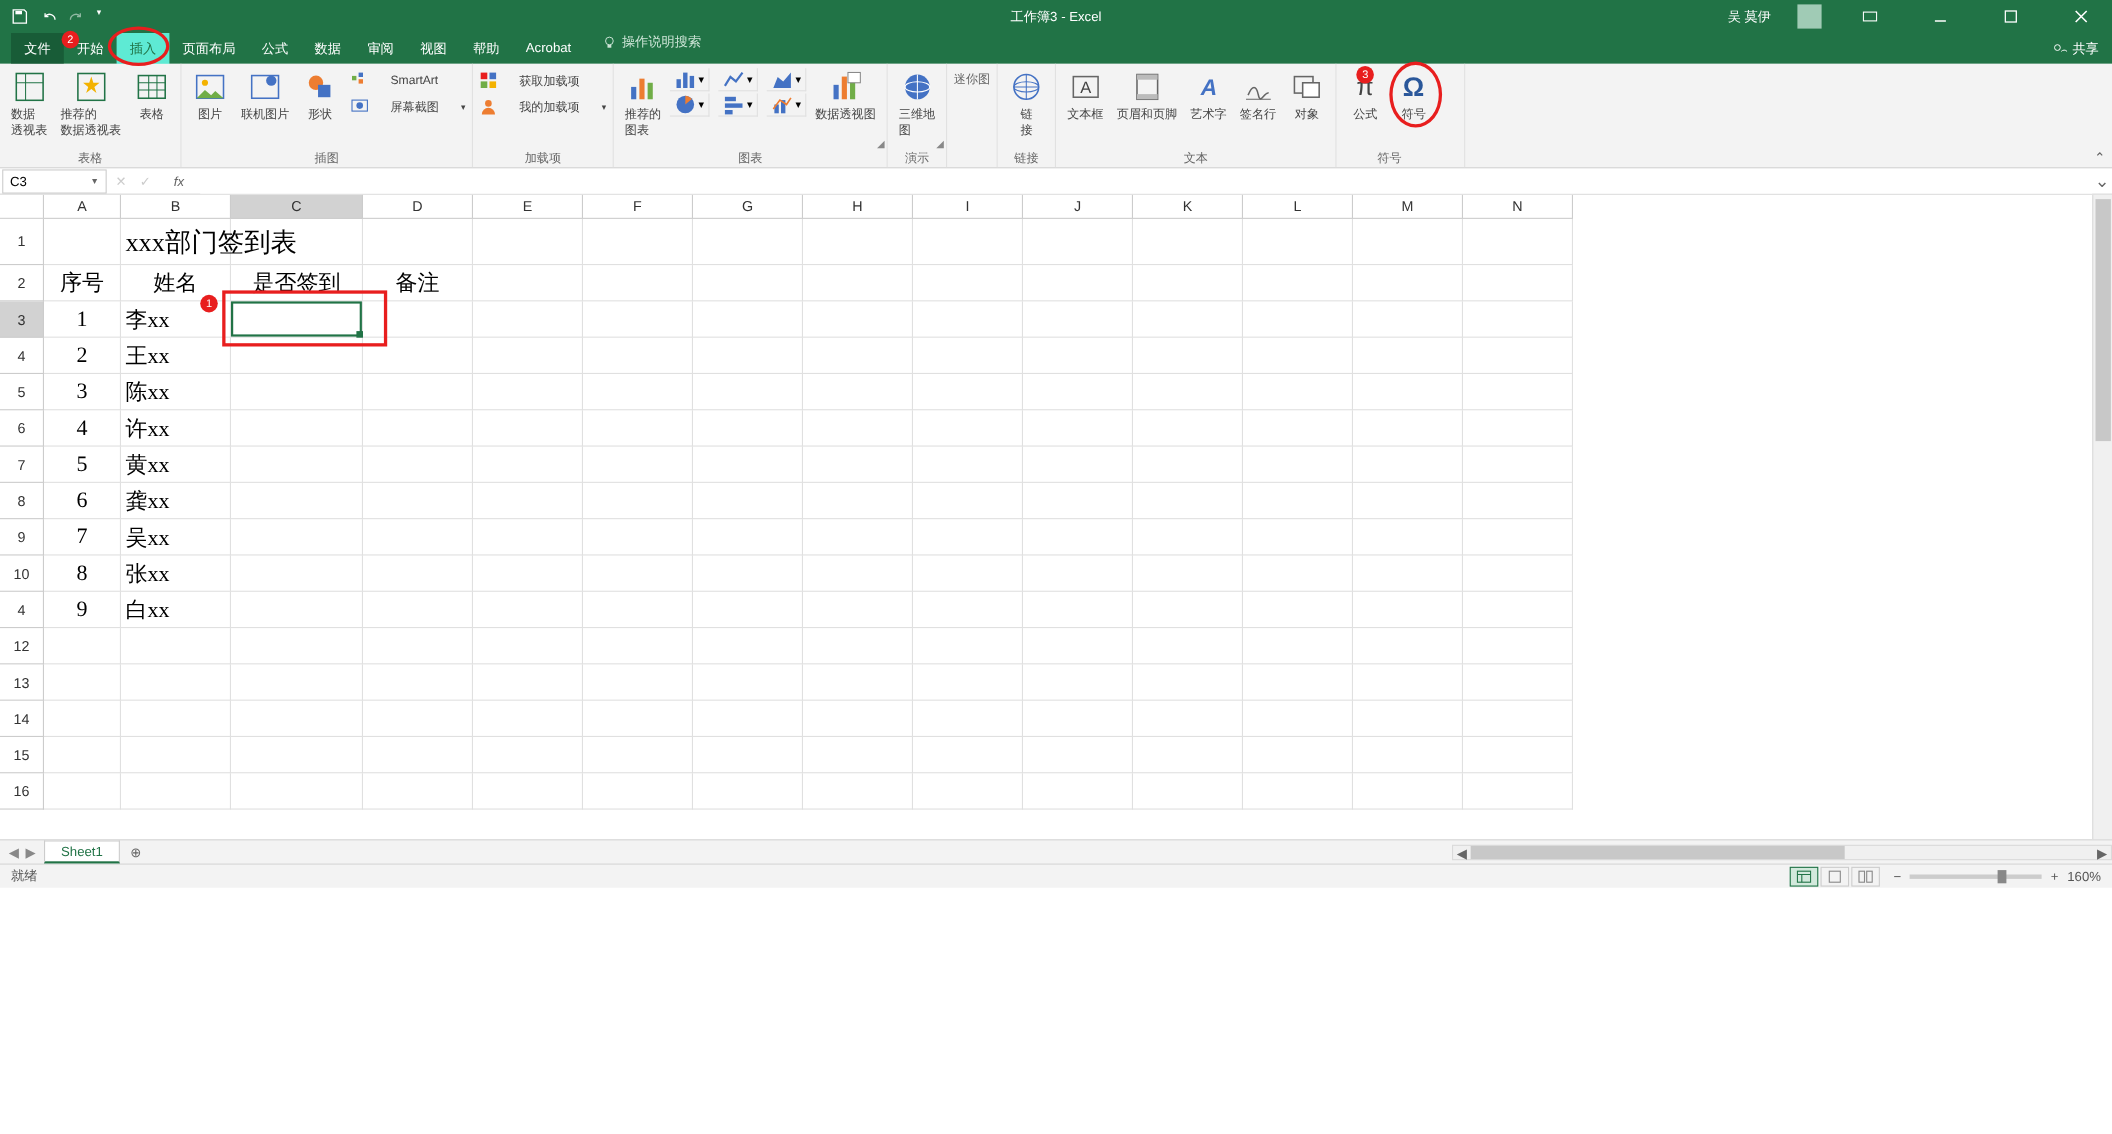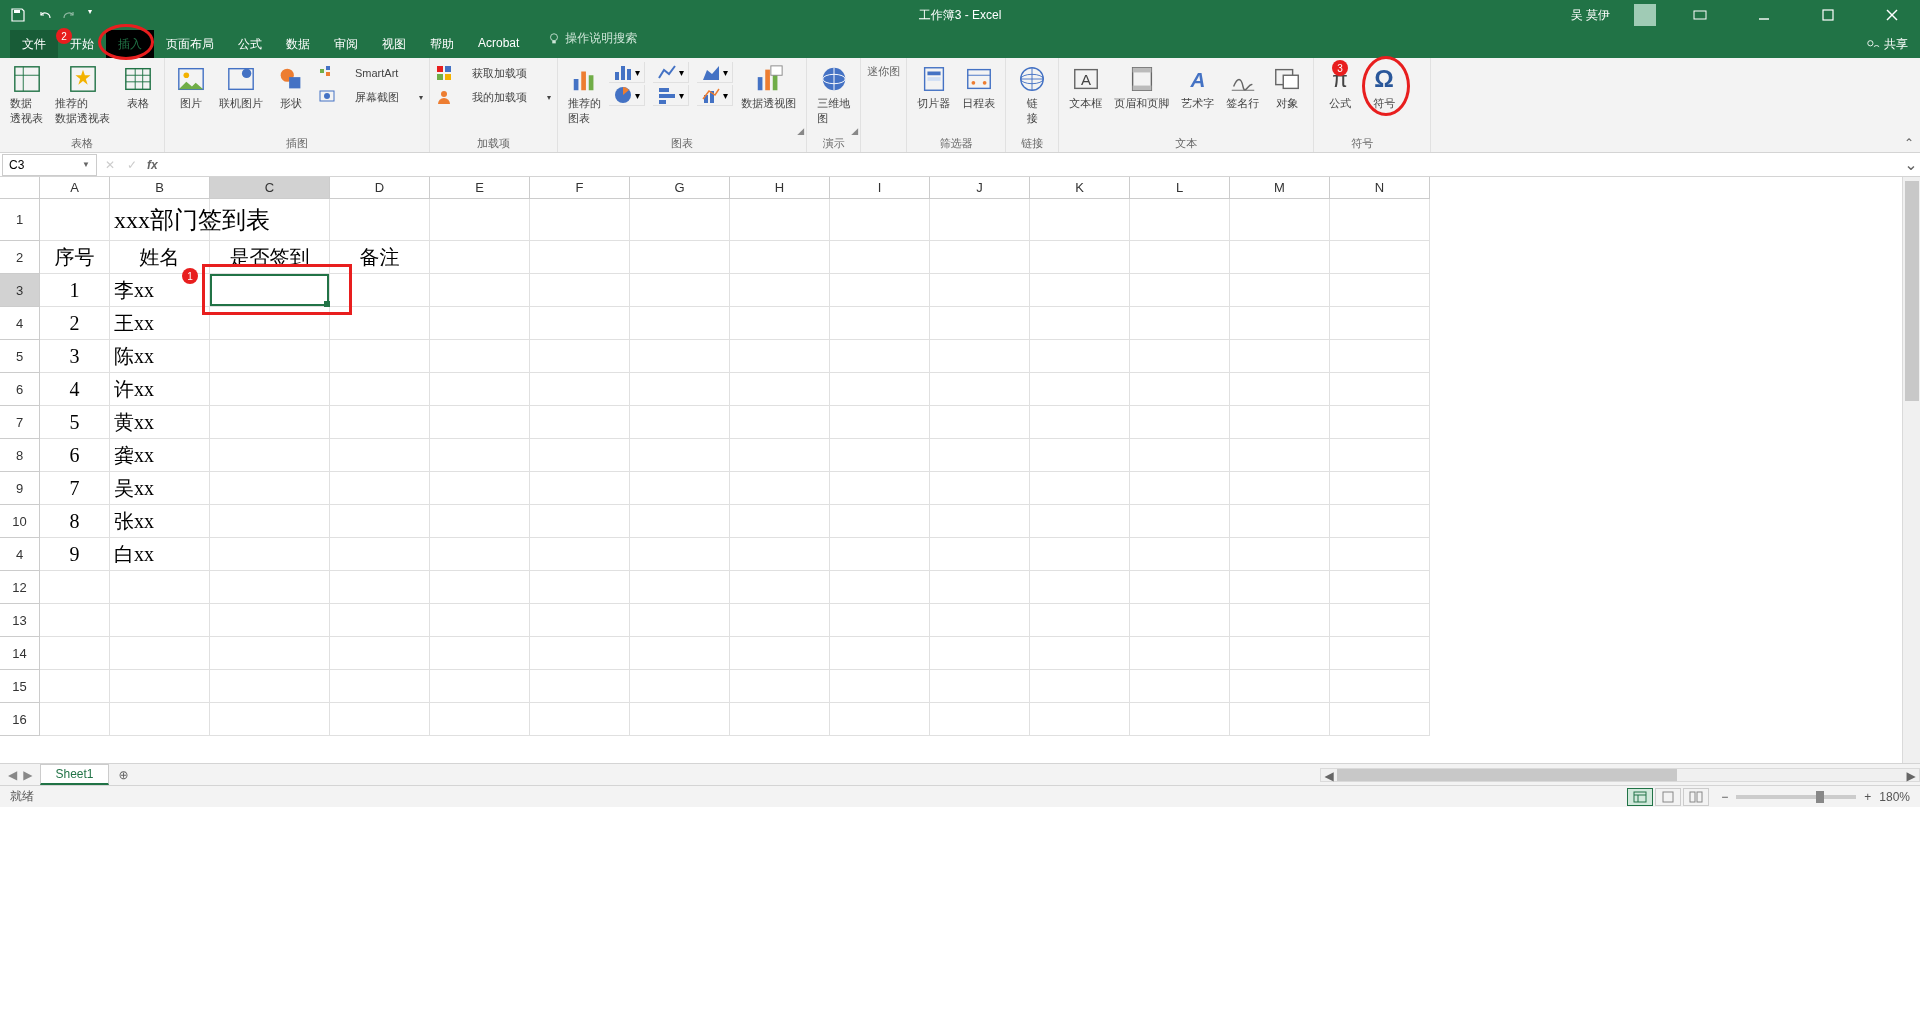--- a/index.html
+++ b/index.html
@@ -12,21 +12,21 @@
   .titlebar .doc-title { position: absolute; left: 50%; transform: translateX(-50%); font-size: 12px; }
   .titlebar .right { margin-left: auto; display: flex; align-items: center; gap: 24px; padding-right: 8px; }
   .titlebar .right .user { font-size: 12px; }
   .titlebar .right .avatar { width: 22px; height: 22px; background: #a0cbb5; display: inline-block; }
   .titlebar .right .winbtn { width: 40px; height: 30px; display: flex; align-items: center; justify-content: center; font-size: 14px; }
   .titlebar svg { fill: #fff; }
 
   
   .tabs { height: 28px; background: #217346; display: flex; align-items: flex-start; padding-left: 10px; color: #fff; font-size: 12px; position: relative; }
   .tabs .tab { padding: 6px 12px; cursor: pointer; position: relative; }
-  .tabs .tab.active { background: #000000; color: #217346; }
+  .tabs .tab.active { background: #5eead4; color: #217346; }
   .tabs .file { background: #185c37; }
   .tabs .tellme { display: flex; align-items: center; gap: 4px; margin-left: 16px; color: #cde5d7; }
   .tabs .tellme .bulb { width: 14px; height: 14px; }
   .tabs .share { position:absolute; right:12px; top:6px; font-size:12px; display:flex; align-items:center; gap:4px;}
   .circle-anno { position: absolute; border: 3px solid #e81e1e; border-radius: 50%; pointer-events: none; z-index: 50; }
   .badge-anno { position:absolute; width:16px; height:16px; background:#e81e1e; color:#fff; border-radius:50%; font-size:10px; display:flex; align-items:center; justify-content:center; z-index:51;}
 
   
   .ribbon { height: 95px; background: #f3f3f3; border-bottom: 1px solid #d4d4d4; display: flex; position: relative;}
   .group { border-right: 1px solid #e1e1e1; display:flex; flex-direction:column; align-items:stretch; padding: 4px 6px 0; }
@@ -41,21 +41,21 @@
   .chart-grid .cell { display:flex; align-items:center; gap:2px; font-size:10px;}
   .chart-grid .cell .ic { width:20px; height:20px;}
   .ribbon .collapse { position:absolute; right:6px; bottom:2px; font-size:12px; color:#666;}
   .dlaunch { font-size:9px; color:#888; position:absolute; right:2px; bottom:16px;}
 
   
   .fbar { height: 24px; border-bottom: 1px solid #d4d4d4; display:flex; align-items:center; background:#fff; }
   .namebox { width: 95px; height:22px; border:1px solid #ccc; margin:0 2px; padding:0 6px; font-size:12px; display:flex; align-items:center; justify-content:space-between;}
   .namebox .dd { font-size:8px; color:#666;}
   .fx-btn { width:22px; text-align:center; color:#888; font-size:12px;}
-  .fx-lbl { font-style:italic; font-size:12px; color:#666; margin:0 4px;font-weight:bold;}
+  .fx-lbl { font-style:italic; font-size:12px; color:#666; margin:0 15px;}
   .finput { flex:1; height:22px; border:none; font-size:12px; padding:0 4px;}
   .fbar .expand { width:18px; text-align:center; color:#666;}
 
   
   .sheet { position: relative; height: 586px; overflow:hidden; }
   .sel-all { position:absolute; left:0; top:0; width:40px; height:22px; background:#fff; border-right:1px solid #ccc; border-bottom:1px solid #ccc;}
   .col-hdrs { position:absolute; left:40px; top:0; height:22px; display:flex; background:#fff;}
   .col-h { border-right:1px solid #ccc; border-bottom:1px solid #ccc; display:flex; align-items:center; justify-content:center; font-size:13px; color:#333; }
   .col-h.sel { background:#d2d2d2;}
   .row-hdrs { position:absolute; left:0; top:22px; width:40px; background:#fff;}
@@ -348,42 +348,20 @@
         </div>
       </div>
     <div class="label">演示</div>
     <span class="dlaunch">◢</span>
   </div>
 
   <div class="group">
     <div class="label">迷你图</div>
   </div>
 
-  <div class="group">
-    <div class="row">
-      <div class="btn">
-          <svg class="ic" viewBox="0 0 32 32">
-            <rect x="6" y="4" width="20" height="24" fill="none" stroke="#4472c4" stroke-width="1.5"></rect>
-            <rect x="9" y="8" width="14" height="4" fill="#4472c4"></rect>
-            <rect x="9" y="14" width="14" height="4" fill="#d0dff5"></rect>
-          </svg>
-          <span>切片器</span>
-        </div>
-      <div class="btn">
-          <svg class="ic" viewBox="0 0 32 32">
-            <rect x="4" y="6" width="24" height="20" fill="none" stroke="#4472c4" stroke-width="1.5"></rect>
-            <line x1="4" y1="12" x2="28" y2="12" stroke="#4472c4"></line>
-            <circle cx="10" cy="20" r="2" fill="#ed7d31"></circle>
-            <circle cx="22" cy="20" r="2" fill="#ed7d31"></circle>
-          </svg>
-          <span>日程表</span>
-        </div>
-    </div>
-    <div class="label">筛选器</div>
-  </div>
 
   <div class="group">
     <div class="row">
         <div class="btn">
           <svg class="ic" viewBox="0 0 32 32">
             <circle cx="16" cy="16" r="12" fill="none" stroke="#4472c4" stroke-width="1.5"></circle>
             <ellipse cx="16" cy="16" rx="12" ry="5" fill="none" stroke="#4472c4"></ellipse>
             <line x1="16" y1="4" x2="16" y2="28" stroke="#4472c4"></line>
             <line x1="4" y1="16" x2="28" y2="16" stroke="#4472c4"></line>
           </svg>
@@ -810,15 +788,15 @@
           <rect x="8" y="1" width="5" height="10" fill="none" stroke="#888"></rect>
         </svg>
       </div>
   </div>
   <div class="zoom">
     <span>−</span>
     <div class="zslider">
         <div class="zh" style="left:80px;"></div>
       </div>
     <span>+</span>
-    <span>180%</span>
+    <span>160%</span>
   </div>
 </div>
 
 </body></html>

